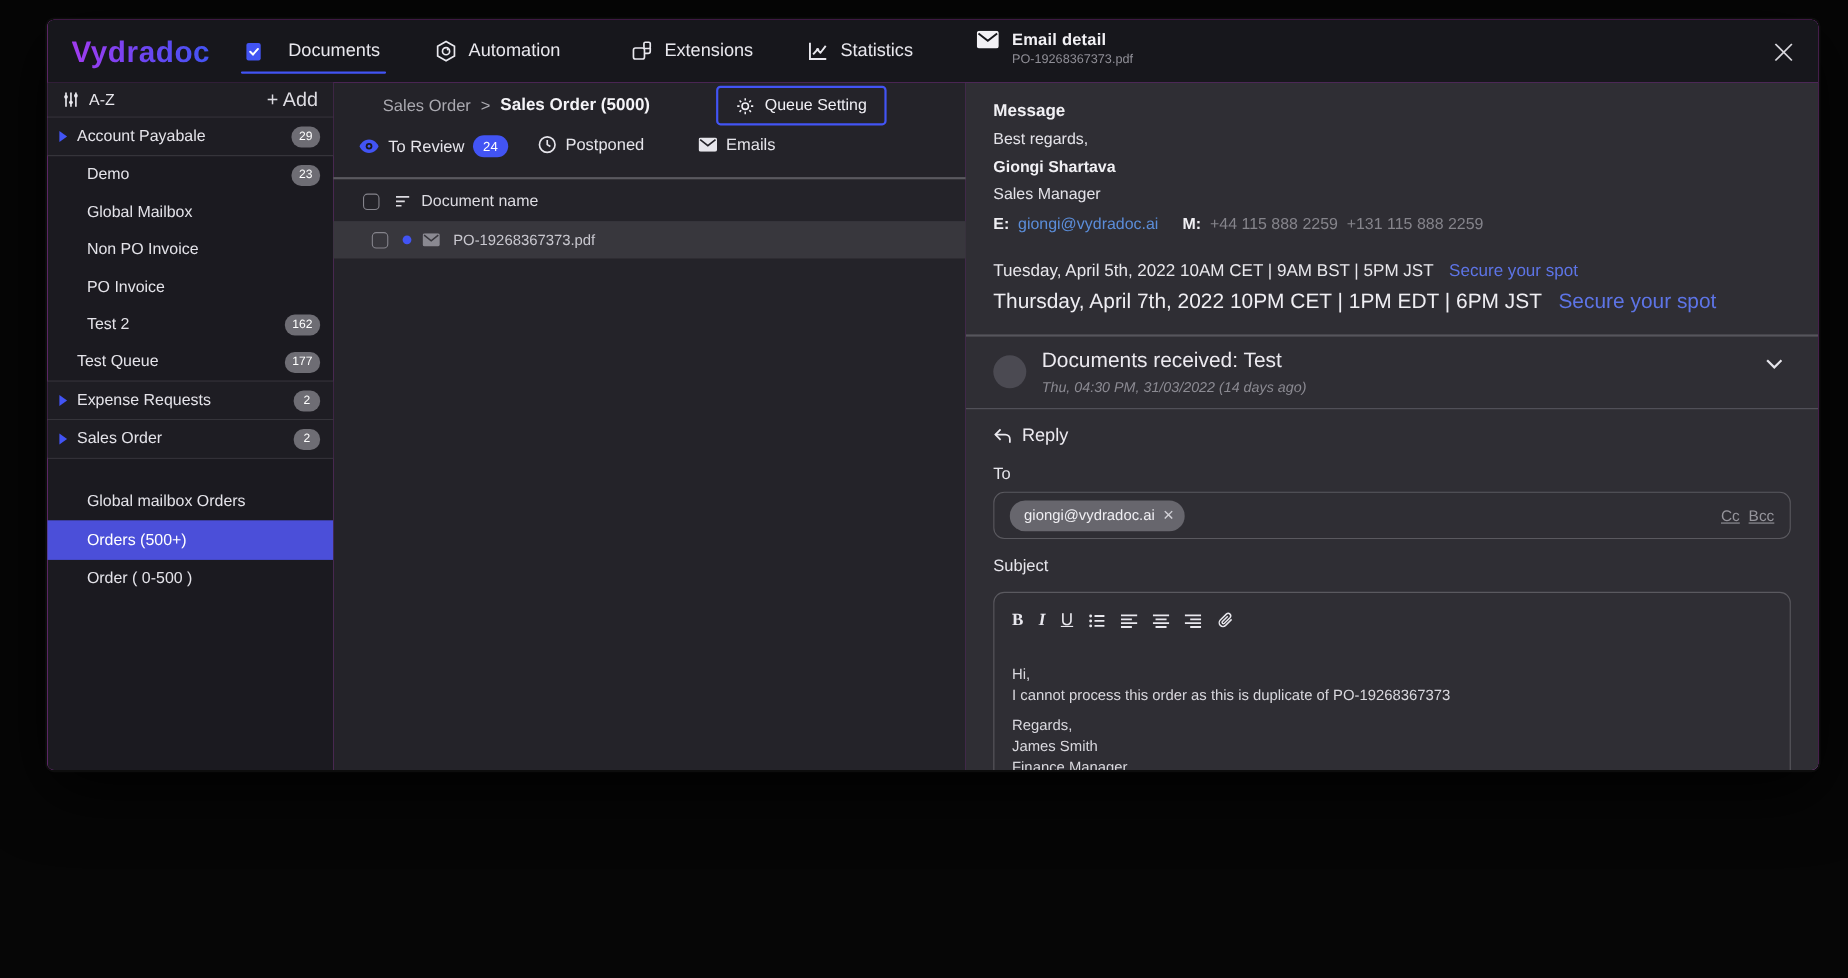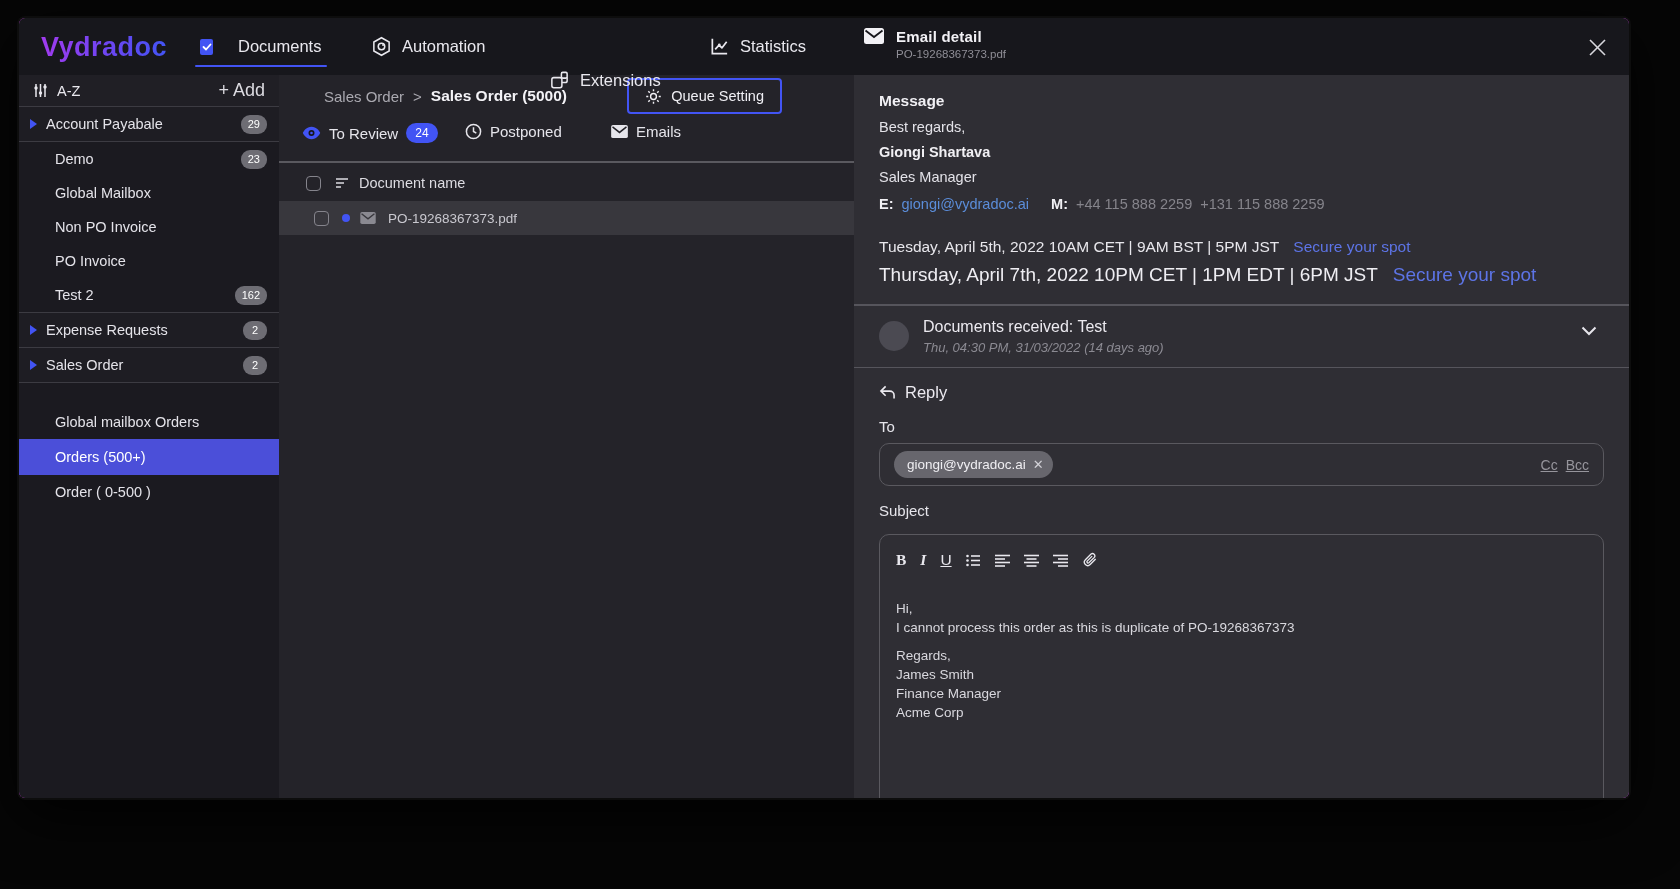--- a/index.html
+++ b/index.html
@@ -1,18 +1,18 @@
 <!DOCTYPE html>
 <html><head>
 <meta charset="utf-8">
 <style>
   * { margin:0; padding:0; box-sizing:border-box; }
   html,body { width:1680px; height:889px; background:#060606; overflow:hidden;
     font-family:"Liberation Sans","DejaVu Sans",sans-serif; }
-  .window { position:absolute; left:19px; top:18px; width:1610px; height:780px;
+  .window { position:absolute; left:43px; top:18px; width:1610px; height:682px;
     background:#d946ef; border-radius:6px; overflow:hidden;
     box-shadow:0 0 0 2px #0d0d0d, 0 18px 60px rgba(0,0,0,.9); }
 
   
   .topbar { position:absolute; left:0; top:0; width:1610px; height:57px; background:#17171c; z-index:5; }
   .logo { position:absolute; left:22px; top:14px; font-size:27px; font-weight:800; letter-spacing:.5px;
     background:linear-gradient(90deg,#a13bef 0%,#6b46f2 55%,#4254f4 100%);
     -webkit-background-clip:text; background-clip:text; -webkit-text-fill-color:transparent; color:transparent; }
   .nav-item { position:absolute; top:0; height:57px; display:flex; align-items:center; gap:10px;
     color:#e9e8ee; font-size:16.5px; cursor:pointer; }
@@ -75,21 +75,21 @@
   .contact .lab { font-weight:700; color:#f1f0f4; }
   .contact .mail-link { color:#5b8dd9; cursor:pointer; }
   .contact .ph { color:#85848b; }
   .contact .m-lab { margin-left:14px; }
   .event1 { margin-top:26px; font-size:15.5px; color:#e8e7ec; }
   .event2 { margin-top:8px; font-size:19px; color:#efeef3; }
   .spot { color:#5d74e6; cursor:pointer; }
   .d-div { height:1.5px; background:#56555c; margin-top:18px; }
   .thread { display:flex; align-items:center; gap:14px; padding:12px 25px; position:relative; }
   .avatar { width:30px; height:30px; border-radius:50%; background:#4b4a52; flex:none; }
-  .thread .tt { font-size:16px; color:#eceaf0; }
+  .thread .tt { font-size:19px; color:#eceaf0; }
   .thread .tm { font-size:13px; color:#8b8a92; margin-top:4px;font-style:italic; }
   .thread .chev { position:absolute; right:32px; top:20px; cursor:pointer; }
   .reply-h { display:flex; align-items:center; gap:9px; margin-top:15px; font-size:16.5px; color:#eceaf0; }
   .fld-lab { margin-top:16px; font-size:15px; color:#e6e5eb; }
   .inputbox { margin-top:8px; border:1.4px solid #5a595f; border-radius:10px; height:43px;
     display:flex; align-items:center; padding:0 14px; position:relative; cursor:text; }
   .chip { background:#67666d; color:#efeef2; border-radius:15px; padding:6px 9px 6px 13px; font-size:13.5px;
     display:flex; align-items:center; gap:7px; }
   .chip .x { color:#d2d1d7; font-size:13px; cursor:pointer; }
   .ccbcc { margin-left:auto; display:flex; gap:8px; font-size:14px; color:#96959c; }
@@ -129,21 +129,21 @@
         <svg width="21" height="21" viewBox="0 0 22 22" fill="none" stroke="#e9e8ee" stroke-width="1.6">
             <path d="M11 1.8 L19 6.3 V15.7 L11 20.2 L3 15.7 V6.3 Z"></path>
             <circle cx="11" cy="11" r="3.4"></circle>
             <circle cx="12.6" cy="9.4" r="1" fill="#e9e8ee" stroke="none"></circle>
           </svg>
       </span>
       <span>Automation</span>
 
     </div>
 
-    <div class="nav-item" style="left:530px;margin-top:34px;">
+    <div class="nav-item" style="left:530px;">
       <span class="nav-icon">
         <svg width="21" height="21" viewBox="0 0 22 22" fill="none" stroke="#e9e8ee" stroke-width="1.6">
             <rect x="3" y="8" width="10.5" height="10.5" rx="2"></rect>
             <path d="M13.5 13.2 h3.5 a2 2 0 0 0 2 -2 v-3.5"></path>
             <rect x="13" y="2.5" width="6" height="6" rx="1.3"></rect>
           </svg>
       </span>
       <span>Extensions</span>
 
     </div>
@@ -216,20 +216,24 @@
     </div>
     <div class="s-row sub">
       <span>Non PO Invoice</span>
     </div>
     <div class="s-row sub">
       <span>PO Invoice</span>
     </div>
     <div class="s-row sub">
       <span>Test 2</span>
       <span class="badge">162</span>
+    </div>
+    <div class="s-row item">
+      <span>Test Queue</span>
+      <span class="badge">177</span>
     </div>
     <div class="s-div"></div>
 
     <div class="s-row group">
       <span class="arrow"></span>
       <span>Expense Requests</span>
       <span class="badge">2</span>
     </div>
     <div class="s-div"></div>
 

